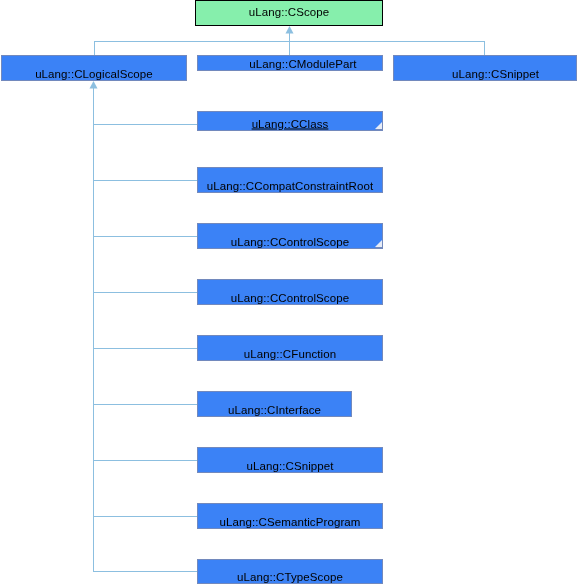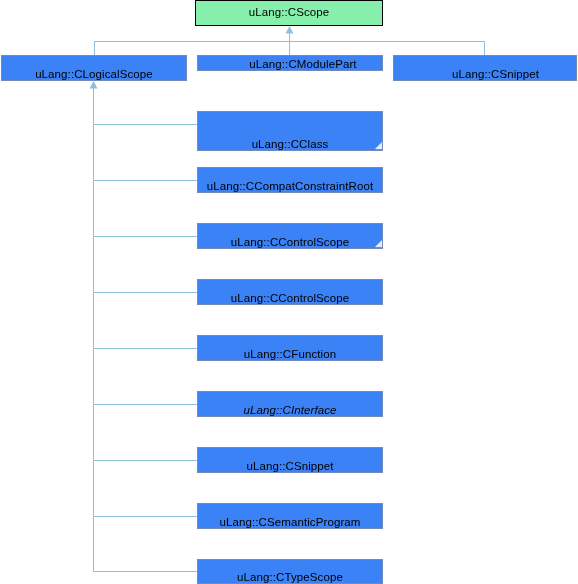--- a/index.html
+++ b/index.html
@@ -112,36 +112,36 @@
       </div>
       <div class="node cls" style="left: 1px; top: 55px; width: 186px; height: 26px;">
         <span class="label">uLang::CLogicalScope</span>
       </div>
       <div class="node cls" style="left: 197px; top: 55px; width: 186px; height: 16px; padding-left: 26px;">
         <span class="label">uLang::CModulePart</span>
       </div>
       <div class="node cls" style="left: 393px; top: 55px; width: 184px; height: 26px; padding-left: 21px;">
         <span class="label">uLang::CSnippet</span>
       </div>
-      <div class="node cls folded" style="left: 197px; top: 111px; width: 186px; height: 40px;">
+      <div class="node cls folded" style="left: 197px; top: 111px; width: 186px; height: 20px; text-decoration: underline;">
         <span class="label">uLang::CClass</span>
       </div>
       <div class="node cls" style="left: 197px; top: 167px; width: 186px; height: 26px;">
         <span class="label">uLang::CCompatConstraintRoot</span>
       </div>
       <div class="node cls folded" style="left: 197px; top: 223px; width: 186px; height: 26px;">
         <span class="label">uLang::CControlScope</span>
       </div>
       <div class="node cls" style="left: 197px; top: 279px; width: 186px; height: 26px;">
         <span class="label">uLang::CControlScope</span>
       </div>
       <div class="node cls" style="left: 197px; top: 335px; width: 186px; height: 26px;">
         <span class="label">uLang::CFunction</span>
       </div>
-      <div class="node cls" style="left: 197px; top: 391px; width: 186px; height: 26px; font-style: italic;">
+      <div class="node cls" style="left: 197px; top: 391px; width: 155px; height: 26px;">
         <span class="label">uLang::CInterface</span>
       </div>
       <div class="node cls" style="left: 197px; top: 447px; width: 186px; height: 26px;">
         <span class="label">uLang::CSnippet</span>
       </div>
       <div class="node cls" style="left: 197px; top: 503px; width: 186px; height: 26px;">
         <span class="label">uLang::CSemanticProgram</span>
       </div>
       <div class="node cls" style="left: 197px; top: 559px; width: 186px; height: 25px;">
         <span class="label">uLang::CTypeScope</span>

